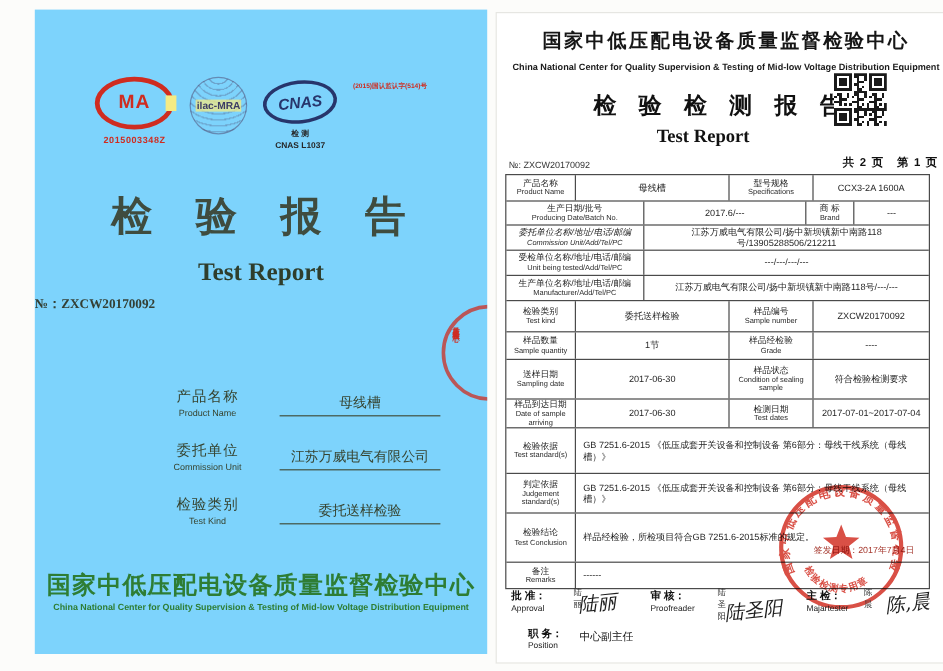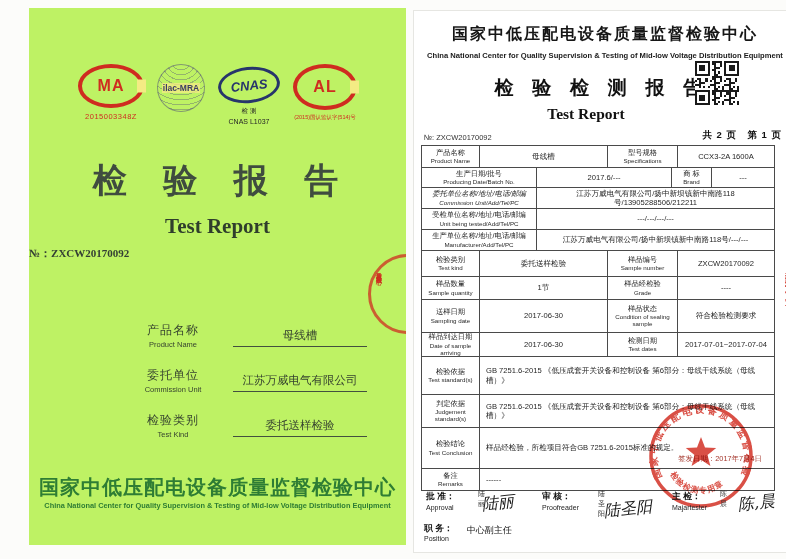--- a/index.html
+++ b/index.html
@@ -1,41 +1,41 @@
 <!DOCTYPE html>
 <html><head>
 <meta charset="utf-8">
 <style>
   html,body{margin:0;padding:0;}
   body{width:786px;height:559px;background:#fcfcfa;position:relative;
        font-family:"Liberation Sans","DejaVu Sans",sans-serif;color:#222;}
   .page{position:absolute;overflow:hidden;margin-left:19px;}
 
   
-  #cover{left:10px;top:8px;width:377px;height:537px;background:#bef264;}
+  #cover{left:10px;top:8px;width:377px;height:537px;background:#7dd3fc;}
   .logos{position:absolute;top:56px;left:0;width:100%;display:flex;justify-content:center;
          align-items:flex-start;gap:13px;}
   .logo-block{display:flex;flex-direction:column;align-items:center;}
   .ring{position:relative;border:4px solid #cf2c20;border-radius:50%;
         display:flex;align-items:center;justify-content:center;background:transparent;}
   .ring::after{content:"";position:absolute;right:-6px;top:50%;transform:translateY(-50%);
         width:9px;height:13px;background:#f4eb84;}
   .cma-ring{width:58px;height:36px;}
   .cal-ring{width:56px;height:38px;}
   .ring-text{font-weight:bold;font-size:16px;color:#cf2c20;letter-spacing:1px;
         font-family:"Liberation Sans",sans-serif;}
   .ilac-circle{width:46px;height:46px;border-radius:50%;border:1px solid rgba(80,80,120,.55);
         background:repeating-radial-gradient(circle at 50% -10%,transparent 0 4px,rgba(80,80,120,.38) 4px 5px);
         display:flex;align-items:center;justify-content:center;}
   .ilac-text{font-weight:bold;font-size:8.5px;color:#3c3c64;background:rgba(244,235,132,.75);
         padding:0 1px;}
   .cnas-ellipse{width:56px;height:30px;border:3px solid #27356b;border-radius:50%;
         transform:rotate(-6deg);display:flex;align-items:center;justify-content:center;margin-top:3px;}
   .cnas-text{font-weight:bold;font-style:italic;font-size:13px;color:#27356b;}
-  .logo-cap{margin-top:4px;font-weight:normal;}
+  .logo-cap{margin-top:4px;font-weight:bold;}
   .red-cap{color:#cf2c20;font-size:7.5px;letter-spacing:.5px;}
   .red-cap.tiny{font-size:5.5px;letter-spacing:0;}
   .dark-cap{color:#262626;font-size:7px;margin-top:2px;}
   .dark-cap.sm{font-size:6.5px;margin-top:4px;}
 
   .cover-title{position:absolute;top:150px;left:0;width:100%;text-align:center;
         font-size:34px;font-weight:bold;color:#3f4c3f;letter-spacing:14px;padding-left:10px;
         box-sizing:border-box;font-family:"Liberation Serif","DejaVu Serif",serif;}
   .cover-title-en{position:absolute;top:206px;left:0;width:100%;text-align:center;
         font-size:21px;font-weight:bold;color:#2f3e2c;
@@ -100,21 +100,21 @@
         color:#cf3326;letter-spacing:4px;display:block;}
 
   .rpt-footer{position:absolute;left:0;top:478px;width:100%;height:60px;}
   .signer{position:absolute;top:2px;}
   .signer .lab-cn{font-size:8.8px;font-weight:bold;color:#111;}
   .signer .lab-en{font-size:7px;color:#222;margin-top:1px;}
   .printed{position:absolute;font-size:7px;color:#333;top:-2px;}
   .sig{position:absolute;top:2px;font-size:16px;color:#1d1d1d;font-style:italic;
         font-family:"DejaVu Serif","Liberation Serif",serif;transform:rotate(-6deg);
         white-space:nowrap;}
-  .pos-row{position:absolute;left:10px;top:34px;display:flex;align-items:flex-start;}
+  .pos-row{position:absolute;left:26px;top:34px;display:flex;align-items:flex-start;}
   .pos-label .lab-cn{font-size:8.8px;font-weight:bold;color:#111;}
   .pos-label .lab-en{font-size:7px;color:#222;}
   .pos-value{font-size:9px;color:#111;margin-left:14px;margin-top:1px;}
 </style>
 </head>
 <body>
 
 <div class="page" id="cover">
   <div class="logos">
     <div class="logo-block">
@@ -129,23 +129,20 @@
       </div>
     </div>
     <div class="logo-block">
       <div class="cnas-ellipse">
         <span class="cnas-text">CNAS</span>
       </div>
       <div class="logo-cap dark-cap sm">检 测</div>
       <div class="logo-cap dark-cap">CNAS L1037</div>
     </div>
     <div class="logo-block">
-      <div class="ring cal-ring">
-        <span class="ring-text">AL</span>
-      </div>
       <div class="logo-cap red-cap tiny">(2015)国认监认字(514)号</div>
     </div>
   </div>
 
   <div class="cover-title">检 验 报 告</div>
   <div class="cover-title-en">Test Report</div>
   <div class="cover-no"><span>№：</span><span>ZXCW20170092</span></div>
 
   <div class="cover-fields">
     <div class="field-row">

